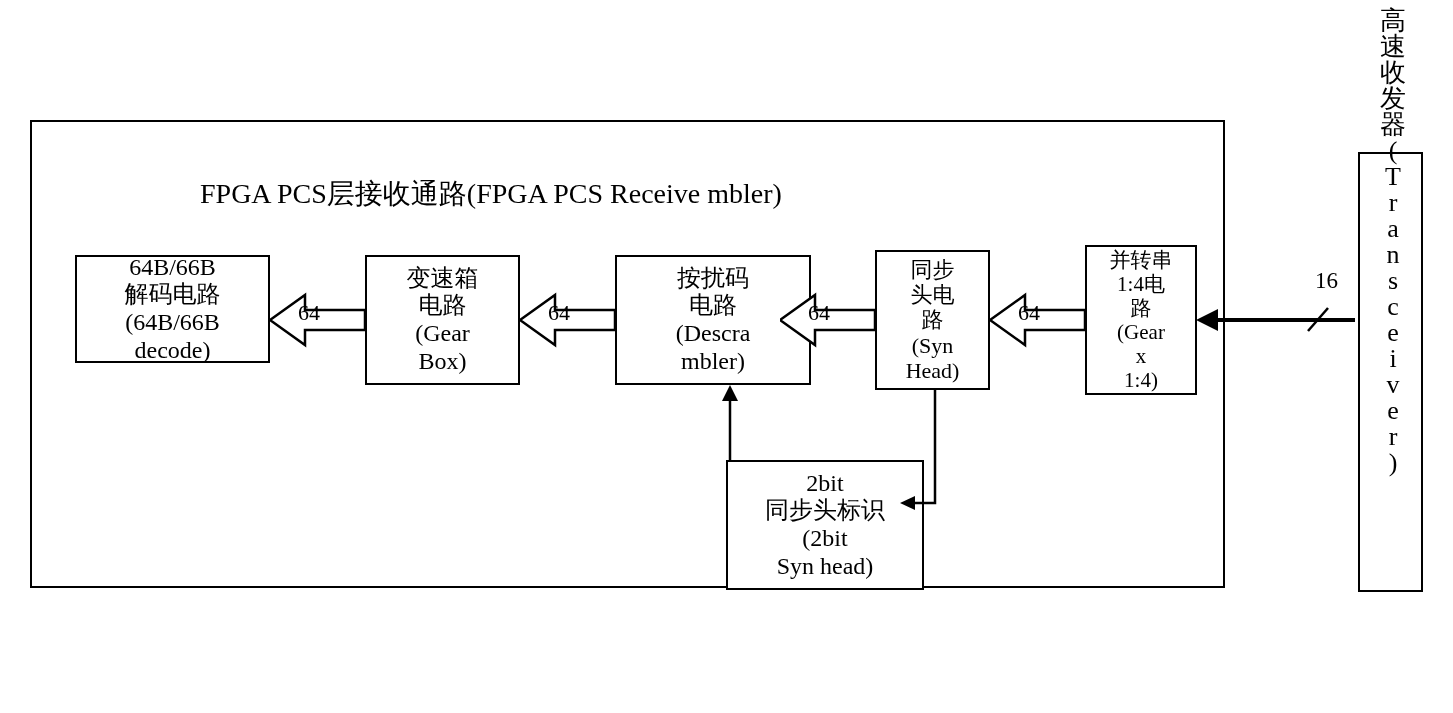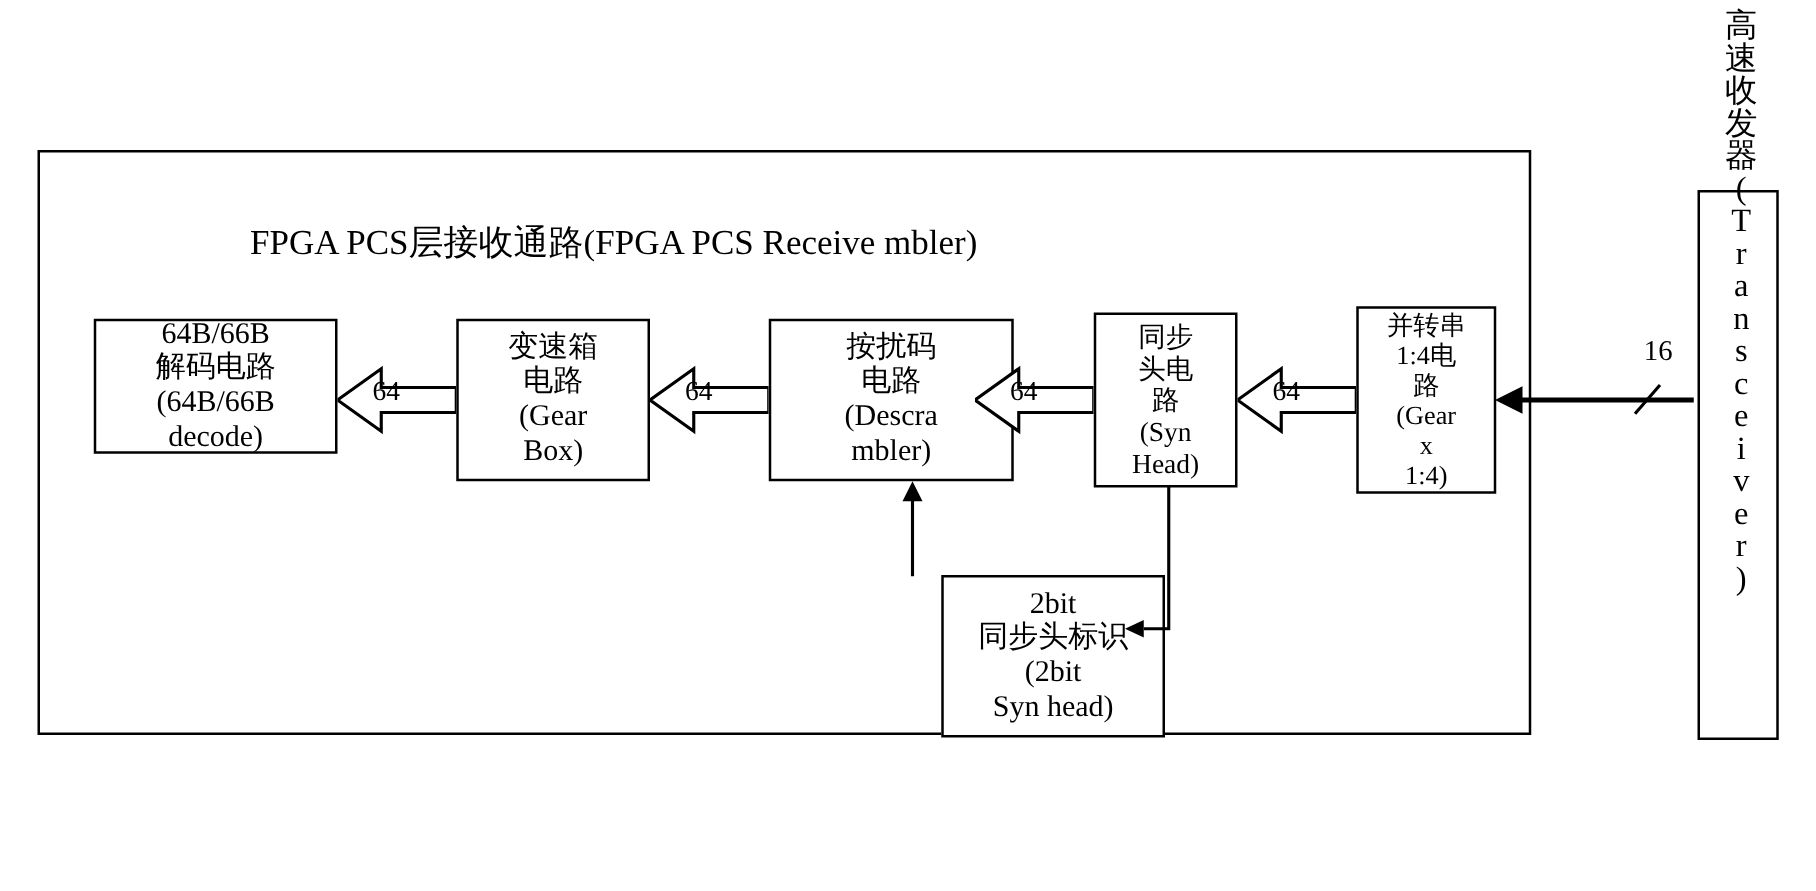--- a/index.html
+++ b/index.html
@@ -125,21 +125,21 @@
 
 <div class="box" style="left:1085px; top:245px; width:112px; height:150px; font-size:21px;">
   <div>并转串</div>
   <div>1:4电</div>
   <div>路</div>
   <div>(Gear</div>
   <div>x</div>
   <div>1:4)</div>
 </div>
 
-<div class="box" style="left:753px; top:460px; width:179px; height:130px;">
+<div class="box" style="left:726px; top:460px; width:198px; height:130px;">
   <div>2bit</div>
   <div>同步头标识</div>
   <div>(2bit</div>
   <div>Syn head)</div>
 </div>
 
 <svg class="arrow-filled" style="left:895px; top:388px;" width="60" height="135">
   <path d="M 40 0 L 40 115 L 20 115" stroke="black" stroke-width="2.5" fill="none"></path>
   <polygon points="20,108 20,122 5,115" fill="black"></polygon>
 </svg>

